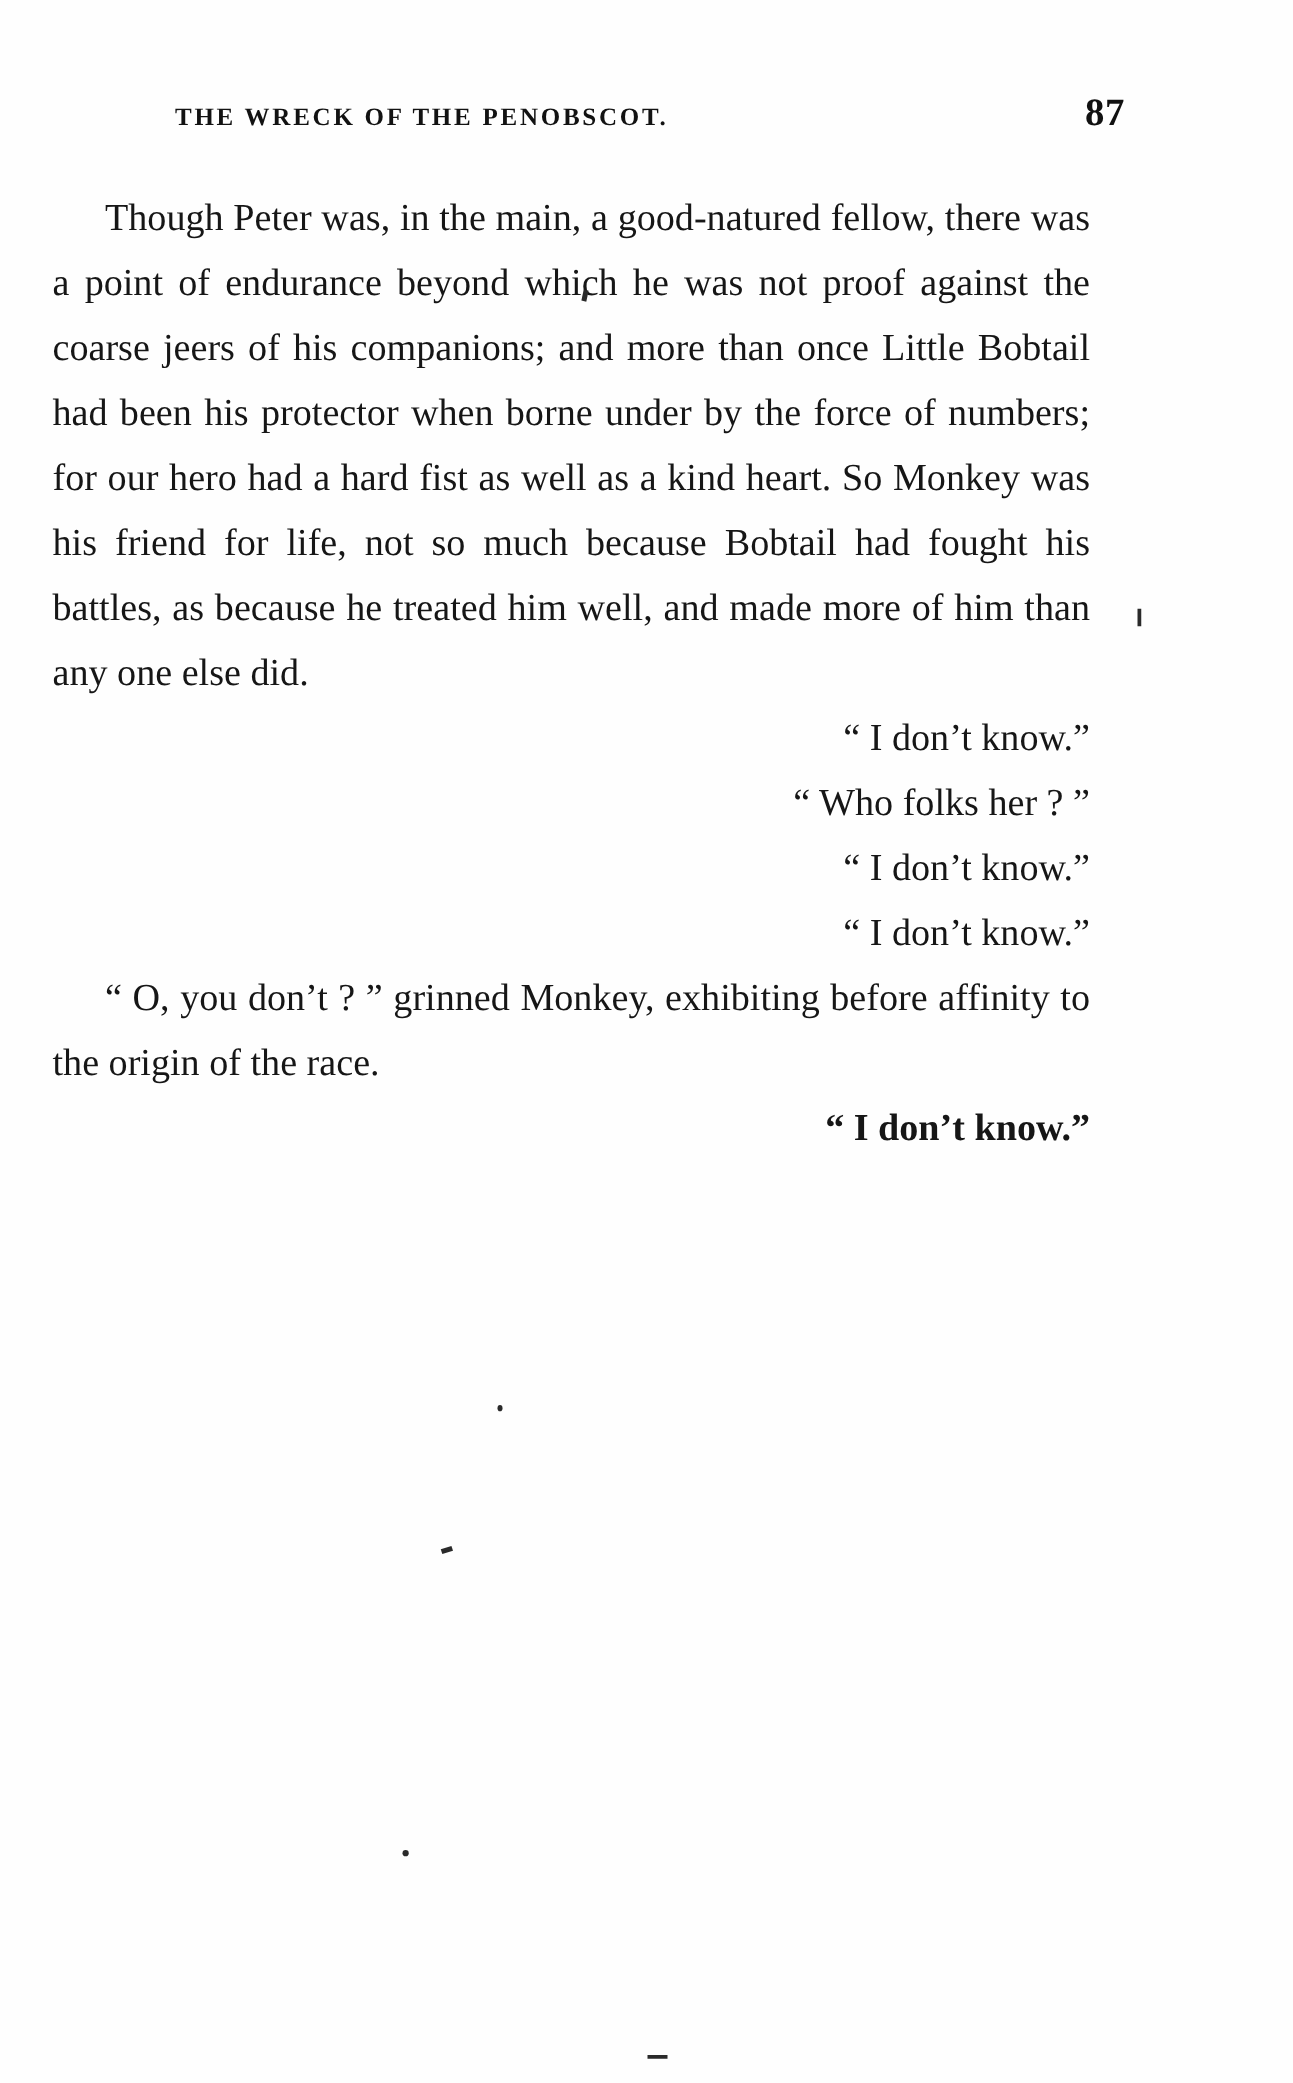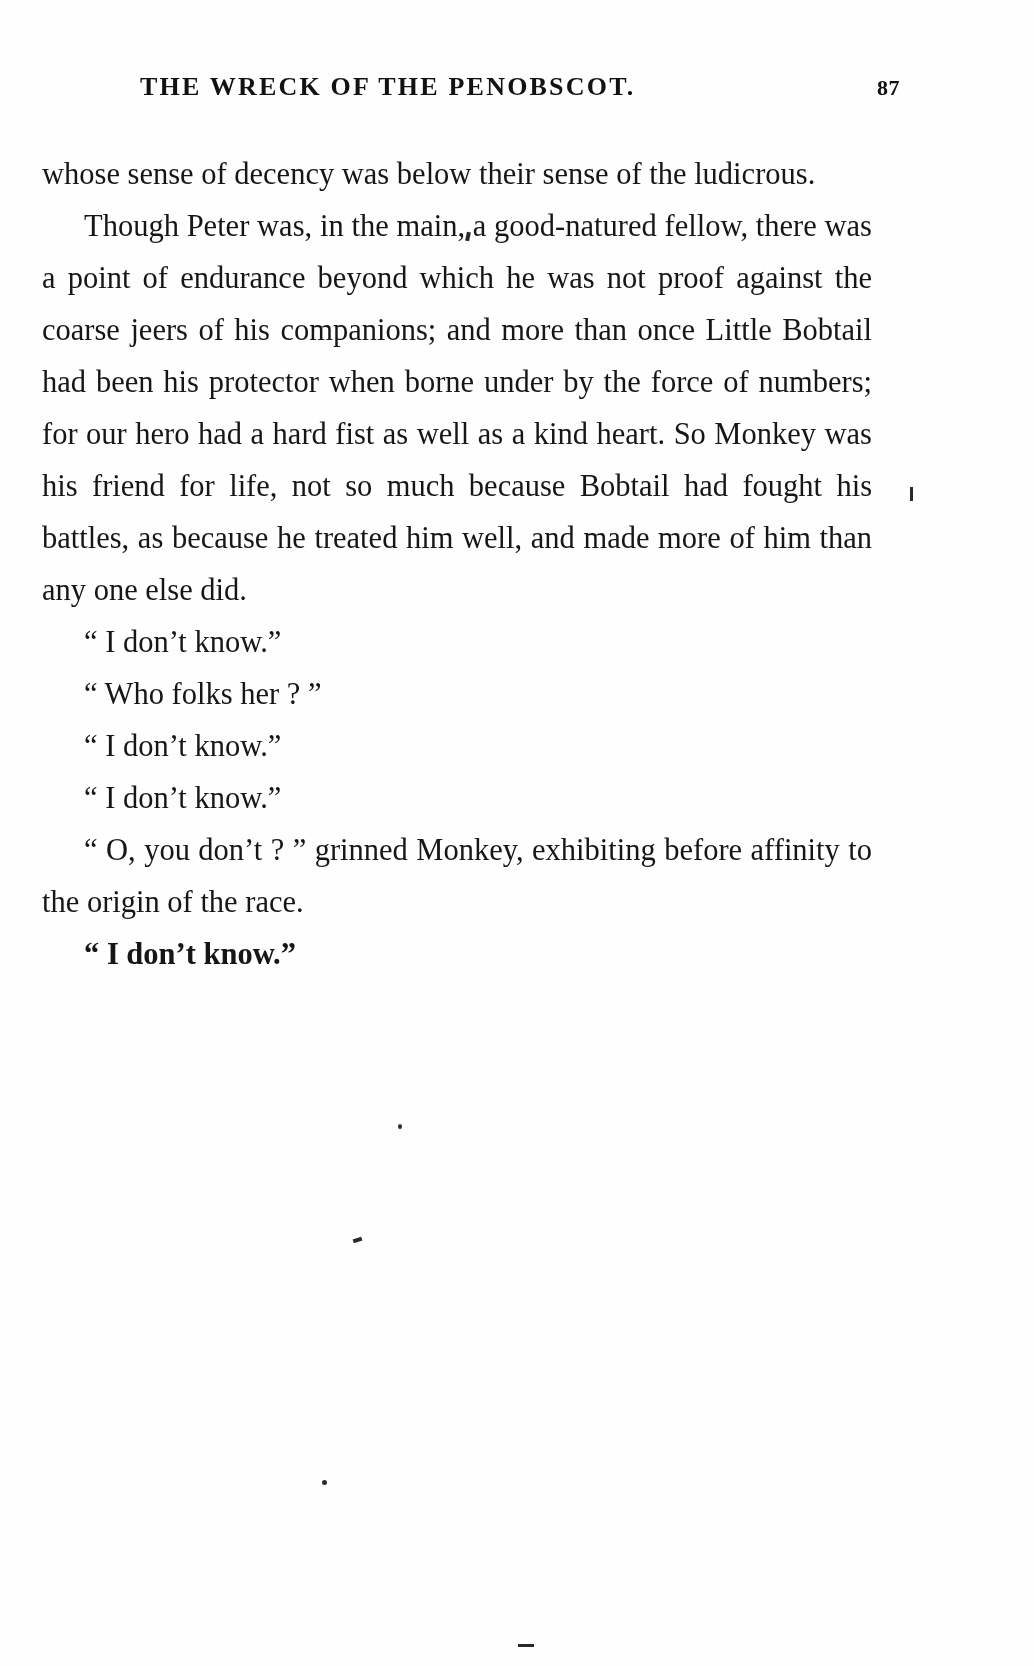--- a/index.html
+++ b/index.html
@@ -28,29 +28,29 @@
     left: 140px;
     top: 72px;
     width: 760px;
     display: flex;
     align-items: baseline;
     justify-content: space-between;
   }
   .head-title {
     font-family: "Liberation Serif", serif;
     font-weight: bold;
-    font-size: 26px;
+    font-size: 20px;
     letter-spacing: 2.2px;
     white-space: nowrap;
     color: #121212;
   }
   .folio {
     font-family: "Liberation Serif", serif;
     font-weight: bold;
-    font-size: 22px;
+    font-size: 31px;
     color: #111111;
     letter-spacing: 0.5px;
   }
   .body-text {
     position: absolute;
     left: 42px;
     top: 148px;
     width: 830px;
     font-size: 30.5px;
     line-height: 52px;
@@ -61,21 +61,21 @@
     text-align: justify;
     text-justify: inter-word;
   }
   p.indent {
     text-indent: 42px;
   }
   p.noindent {
     text-indent: 0;
   }
   .dialog {
-    text-align: left;
+    text-align: right;
   }
   .bolden {
     font-weight: bold;
   }
   .speck {
     position: absolute;
     background: #2a2a2a;
   }
   .speck.s1 { left: 466px; top: 232px; width: 4px; height: 9px; transform: rotate(12deg); }
   .speck.s2 { left: 910px; top: 487px; width: 3px; height: 14px; }
@@ -88,21 +88,20 @@
 <body>
 
 <div class="page">
 
   <div class="running-head">
     <span class="head-title">THE WRECK OF THE PENOBSCOT.</span>
     <span class="folio">87</span>
   </div>
 
   <div class="body-text">
-    <p class="noindent">whose sense of decency was below their sense of the ludicrous.</p>
     <p class="indent">Though Peter was, in the main, a good-natured fellow, there was a point of endurance beyond which he was not proof against the coarse jeers of his companions; and more than once Little Bobtail had been his protector when borne under by the force of numbers; for our hero had a hard fist as well as a kind heart. So Monkey was his friend for life, not so much because Bobtail had fought his battles, as because he treated him well, and made more of him than any one else did.</p>
     <p class="indent dialog">“ I don’t know.”</p>
     <p class="indent dialog">“ Who folks her ? ”</p>
     <p class="indent dialog">“ I don’t know.”</p>
     <p class="indent dialog">“ I don’t know.”</p>
     <p class="indent">“ O, you don’t ? ” grinned Monkey, exhibiting before affinity to the origin of the race.</p>
     <p class="indent dialog bolden">“ I don’t know.”</p>
   </div>
 
   <span class="speck s1"></span>

